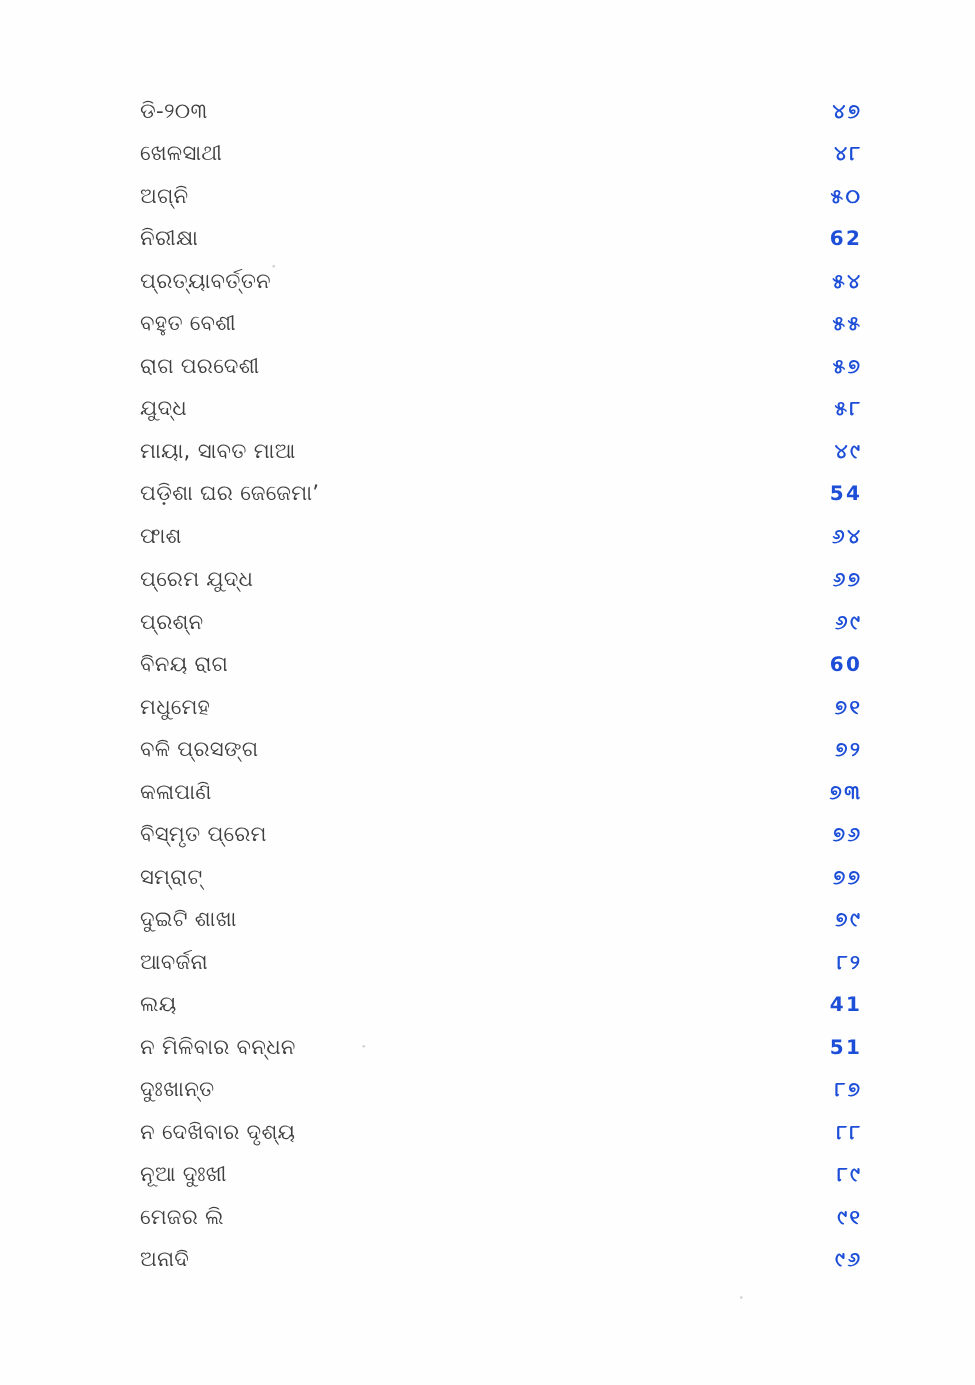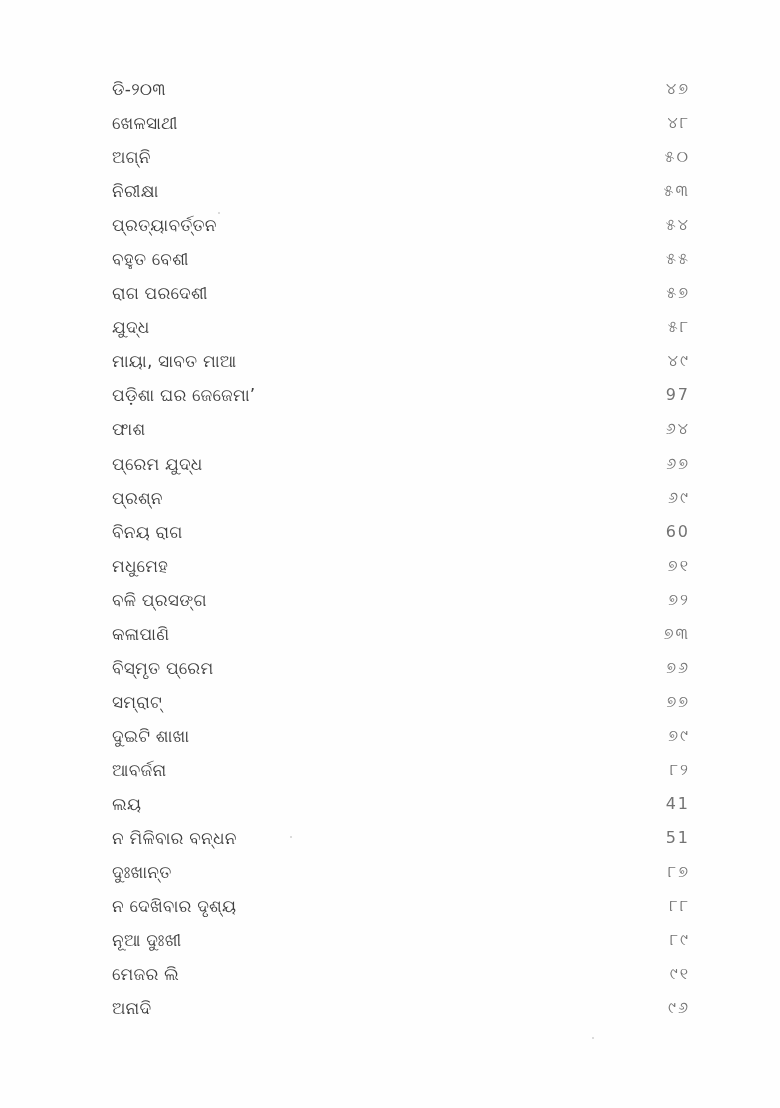--- a/index.html
+++ b/index.html
@@ -41,22 +41,23 @@
       line-height: 34px;
     }
     .toc-title {
       white-space: nowrap;
       letter-spacing: 0.2px;
     }
     .toc-page {
       white-space: nowrap;
       text-align: right;
       letter-spacing: 2px;
-      color: #737373;
+      color: #1d4ed8;
       font-size: 16px;
+      font-weight: bold;
     }
     .speck {
       position: absolute;
       width: 2px;
       height: 2px;
       border-radius: 1px;
       background: #cfcfcf;
     }
   </style>
 </head>
@@ -75,21 +76,21 @@
     <li class="toc-row">
         <span class="toc-title">ଖେଳସାଥୀ</span>
         <span class="toc-page">୪୮</span>
       </li>
     <li class="toc-row">
         <span class="toc-title">ଅଗ୍ନି</span>
         <span class="toc-page">୫୦</span>
       </li>
     <li class="toc-row">
         <span class="toc-title">ନିରୀକ୍ଷା</span>
-        <span class="toc-page">୫୩</span>
+        <span class="toc-page">62</span>
       </li>
     <li class="toc-row">
         <span class="toc-title">ପ୍ରତ୍ୟାବର୍ତ୍ତନ</span>
         <span class="toc-page">୫୪</span>
       </li>
     <li class="toc-row">
         <span class="toc-title">ବହୁତ ବେଶୀ</span>
         <span class="toc-page">୫୫</span>
       </li>
     <li class="toc-row">
@@ -99,21 +100,21 @@
     <li class="toc-row">
         <span class="toc-title">ଯୁଦ୍ଧ</span>
         <span class="toc-page">୫୮</span>
       </li>
     <li class="toc-row">
         <span class="toc-title">ମାୟା, ସାବତ ମାଆ</span>
         <span class="toc-page">୪୯</span>
       </li>
     <li class="toc-row">
         <span class="toc-title">ପଡ଼ିଶା ଘର ଜେଜେମା’</span>
-        <span class="toc-page">97</span>
+        <span class="toc-page">54</span>
       </li>
     <li class="toc-row">
         <span class="toc-title">ଫାଶ</span>
         <span class="toc-page">୬୪</span>
       </li>
     <li class="toc-row">
         <span class="toc-title">ପ୍ରେମ ଯୁଦ୍ଧ</span>
         <span class="toc-page">୬୭</span>
       </li>
     <li class="toc-row">

